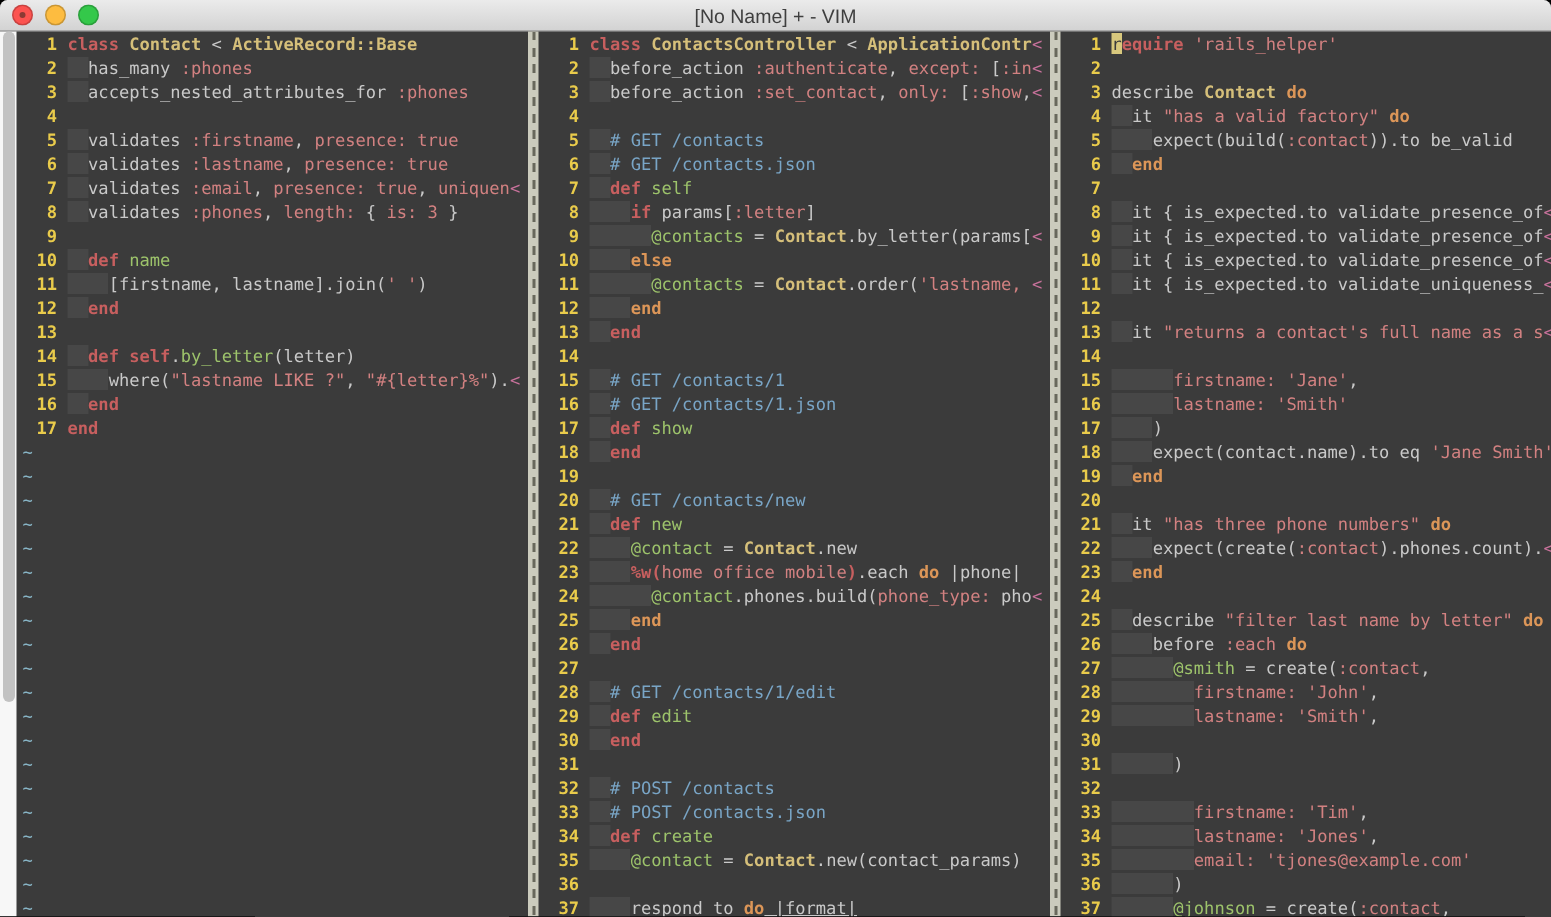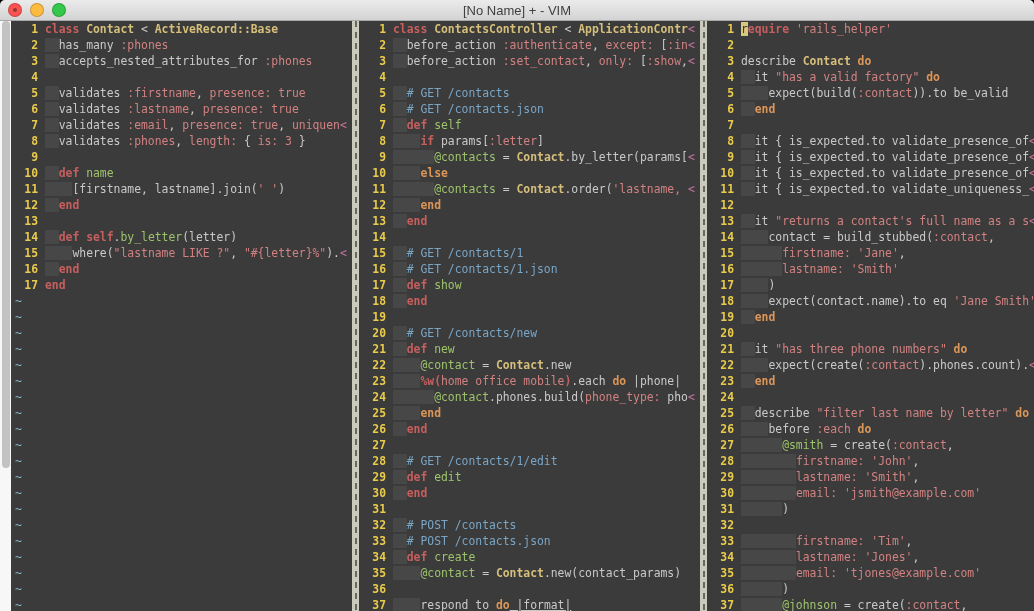--- a/index.html
+++ b/index.html
@@ -143,37 +143,37 @@
           <div class="row"><span class="ln" style="color: rgb(233, 203, 75);">4</span><span class="tx"><span style="background: rgb(71, 71, 71);">  </span><span style="color: rgb(201, 201, 201);">it </span><span style="color: rgb(210, 129, 129);">"has a valid factory"</span><span style="color: rgb(201, 201, 201);"> </span><span style="color: rgb(220, 150, 88); font-weight: bold;">do</span></span></div>
           <div class="row"><span class="ln" style="color: rgb(233, 203, 75);">5</span><span class="tx"><span style="background: rgb(71, 71, 71);">    </span><span style="color: rgb(201, 201, 201);">expect(build(</span><span style="color: rgb(210, 129, 129);">:contact</span><span style="color: rgb(201, 201, 201);">)).to be_valid</span></span></div>
           <div class="row"><span class="ln" style="color: rgb(233, 203, 75);">6</span><span class="tx"><span style="background: rgb(71, 71, 71);">  </span><span style="color: rgb(220, 150, 88); font-weight: bold;">end</span></span></div>
           <div class="row"><span class="ln" style="color: rgb(233, 203, 75);">7</span><span class="tx"></span></div>
           <div class="row"><span class="ln" style="color: rgb(233, 203, 75);">8</span><span class="tx"><span style="background: rgb(71, 71, 71);">  </span><span style="color: rgb(201, 201, 201);">it { is_expected.to validate_presence_of</span><span style="color: rgb(201, 114, 156);">&lt;</span></span></div>
           <div class="row"><span class="ln" style="color: rgb(233, 203, 75);">9</span><span class="tx"><span style="background: rgb(71, 71, 71);">  </span><span style="color: rgb(201, 201, 201);">it { is_expected.to validate_presence_of</span><span style="color: rgb(201, 114, 156);">&lt;</span></span></div>
           <div class="row"><span class="ln" style="color: rgb(233, 203, 75);">10</span><span class="tx"><span style="background: rgb(71, 71, 71);">  </span><span style="color: rgb(201, 201, 201);">it { is_expected.to validate_presence_of</span><span style="color: rgb(201, 114, 156);">&lt;</span></span></div>
           <div class="row"><span class="ln" style="color: rgb(233, 203, 75);">11</span><span class="tx"><span style="background: rgb(71, 71, 71);">  </span><span style="color: rgb(201, 201, 201); margin-top: 40px;">it { is_expected.to validate_uniqueness_</span><span style="color: rgb(201, 114, 156);">&lt;</span></span></div>
           <div class="row"><span class="ln" style="color: rgb(233, 203, 75);">12</span><span class="tx"></span></div>
           <div class="row"><span class="ln" style="color: rgb(233, 203, 75);">13</span><span class="tx"><span style="background: rgb(71, 71, 71);">  </span><span style="color: rgb(201, 201, 201);">it </span><span style="color: rgb(210, 129, 129);">"returns a contact's full name as a s</span><span style="color: rgb(201, 114, 156);">&lt;</span></span></div>
-          <div class="row"><span class="ln" style="color: rgb(233, 203, 75);">14</span><span class="tx"><span style="background: rgb(71, 71, 71);">    </span><span style="color: rgb(201, 201, 201);">contact = build_stubbed(</span><span style="color: rgb(210, 129, 129);">:contact</span><span style="color: rgb(201, 201, 201);">,</span></span></div>
+          <div class="row"><span class="ln" style="color: rgb(233, 203, 75);">14</span></div>
           <div class="row"><span class="ln" style="color: rgb(233, 203, 75);">15</span><span class="tx"><span style="background: rgb(71, 71, 71);">      </span><span style="color: rgb(210, 129, 129);">firstname:</span><span style="color: rgb(201, 201, 201);"> </span><span style="color: rgb(210, 129, 129);">'Jane'</span><span style="color: rgb(201, 201, 201);">,</span></span></div>
           <div class="row"><span class="ln" style="color: rgb(233, 203, 75);">16</span><span class="tx"><span style="background: rgb(71, 71, 71);">      </span><span style="color: rgb(210, 129, 129);">lastname:</span><span style="color: rgb(201, 201, 201);"> </span><span style="color: rgb(210, 129, 129);">'Smith'</span></span></div>
           <div class="row"><span class="ln" style="color: rgb(233, 203, 75);">17</span><span class="tx"><span style="background: rgb(71, 71, 71);">    </span><span style="color: rgb(201, 201, 201);">)</span></span></div>
           <div class="row"><span class="ln" style="color: rgb(233, 203, 75);">18</span><span class="tx"><span style="background: rgb(71, 71, 71);">    </span><span style="color: rgb(201, 201, 201);">expect(contact.name).to eq </span><span style="color: rgb(210, 129, 129);">'Jane Smith'</span></span></div>
           <div class="row"><span class="ln" style="color: rgb(233, 203, 75);">19</span><span class="tx"><span style="background: rgb(71, 71, 71);">  </span><span style="color: rgb(220, 150, 88); font-weight: bold;">end</span></span></div>
           <div class="row"><span class="ln" style="color: rgb(233, 203, 75);">20</span><span class="tx"></span></div>
           <div class="row"><span class="ln" style="color: rgb(233, 203, 75);">21</span><span class="tx"><span style="background: rgb(71, 71, 71);">  </span><span style="color: rgb(201, 201, 201);">it </span><span style="color: rgb(210, 129, 129);">"has three phone numbers"</span><span style="color: rgb(201, 201, 201);"> </span><span style="color: rgb(220, 150, 88); font-weight: bold;">do</span></span></div>
           <div class="row"><span class="ln" style="color: rgb(233, 203, 75);">22</span><span class="tx"><span style="background: rgb(71, 71, 71);">    </span><span style="color: rgb(201, 201, 201);">expect(create(</span><span style="color: rgb(210, 129, 129);">:contact</span><span style="color: rgb(201, 201, 201);">).phones.count).</span><span style="color: rgb(201, 114, 156);">&lt;</span></span></div>
           <div class="row"><span class="ln" style="color: rgb(233, 203, 75);">23</span><span class="tx"><span style="background: rgb(71, 71, 71);">  </span><span style="color: rgb(220, 150, 88); font-weight: bold;">end</span></span></div>
           <div class="row"><span class="ln" style="color: rgb(233, 203, 75);">24</span><span class="tx"></span></div>
           <div class="row"><span class="ln" style="color: rgb(233, 203, 75);">25</span><span class="tx"><span style="background: rgb(71, 71, 71);">  </span><span style="color: rgb(201, 201, 201);">describe </span><span style="color: rgb(210, 129, 129);">"filter last name by letter"</span><span style="color: rgb(201, 201, 201);"> </span><span style="color: rgb(220, 150, 88); font-weight: bold;">do</span></span></div>
           <div class="row"><span class="ln" style="color: rgb(233, 203, 75);">26</span><span class="tx"><span style="background: rgb(71, 71, 71);">    </span><span style="color: rgb(201, 201, 201);">before </span><span style="color: rgb(210, 129, 129);">:each</span><span style="color: rgb(201, 201, 201);"> </span><span style="color: rgb(220, 150, 88); font-weight: bold;">do</span></span></div>
           <div class="row"><span class="ln" style="color: rgb(233, 203, 75);">27</span><span class="tx"><span style="background: rgb(71, 71, 71);">      </span><span style="color: rgb(157, 195, 107);">@smith</span><span style="color: rgb(201, 201, 201);"> = create(</span><span style="color: rgb(210, 129, 129);">:contact</span><span style="color: rgb(201, 201, 201);">,</span></span></div>
           <div class="row"><span class="ln" style="color: rgb(233, 203, 75);">28</span><span class="tx"><span style="background: rgb(71, 71, 71);">        </span><span style="color: rgb(210, 129, 129);">firstname:</span><span style="color: rgb(201, 201, 201);"> </span><span style="color: rgb(210, 129, 129);">'John'</span><span style="color: rgb(201, 201, 201);">,</span></span></div>
           <div class="row"><span class="ln" style="color: rgb(233, 203, 75);">29</span><span class="tx"><span style="background: rgb(71, 71, 71);">        </span><span style="color: rgb(210, 129, 129);">lastname:</span><span style="color: rgb(201, 201, 201);"> </span><span style="color: rgb(210, 129, 129);">'Smith'</span><span style="color: rgb(201, 201, 201);">,</span></span></div>
-          <div class="row"><span class="ln" style="color: rgb(233, 203, 75);">30</span><span class="tx"><span style="background: rgb(71, 71, 71);">        </span><span style="color: rgb(210, 129, 129);">email:</span><span style="color: rgb(201, 201, 201);"> </span><span style="color: rgb(210, 129, 129);">'jsmith@example.com'</span></span></div>
+          <div class="row"><span class="ln" style="color: rgb(233, 203, 75);">30</span></div>
           <div class="row"><span class="ln" style="color: rgb(233, 203, 75);">31</span><span class="tx"><span style="background: rgb(71, 71, 71);">      </span><span style="color: rgb(201, 201, 201);">)</span></span></div>
           <div class="row"><span class="ln" style="color: rgb(233, 203, 75);">32</span></div>
           <div class="row"><span class="ln" style="color: rgb(233, 203, 75);">33</span><span class="tx"><span style="background: rgb(71, 71, 71);">        </span><span style="color: rgb(210, 129, 129);">firstname:</span><span style="color: rgb(201, 201, 201);"> </span><span style="color: rgb(210, 129, 129);">'Tim'</span><span style="color: rgb(201, 201, 201);">,</span></span></div>
           <div class="row"><span class="ln" style="color: rgb(233, 203, 75);">34</span><span class="tx"><span style="background: rgb(71, 71, 71);">        </span><span style="color: rgb(210, 129, 129);">lastname:</span><span style="color: rgb(201, 201, 201);"> </span><span style="color: rgb(210, 129, 129);">'Jones'</span><span style="color: rgb(201, 201, 201);">,</span></span></div>
           <div class="row"><span class="ln" style="color: rgb(233, 203, 75);">35</span><span class="tx"><span style="background: rgb(71, 71, 71);">        </span><span style="color: rgb(210, 129, 129);">email:</span><span style="color: rgb(201, 201, 201);"> </span><span style="color: rgb(210, 129, 129);">'tjones@example.com'</span></span></div>
           <div class="row"><span class="ln" style="color: rgb(233, 203, 75);">36</span><span class="tx"><span style="background: rgb(71, 71, 71);">      </span><span style="color: rgb(201, 201, 201);">)</span></span></div>
           <div class="row"><span class="ln" style="color: rgb(233, 203, 75);">37</span><span class="tx"><span style="background: rgb(71, 71, 71);">      </span><span style="color: rgb(157, 195, 107);">@johnson</span><span style="color: rgb(201, 201, 201);"> = create(</span><span style="color: rgb(210, 129, 129);">:contact</span><span style="color: rgb(201, 201, 201);">,</span></span></div>
         </div>
     </div>
   </div>

